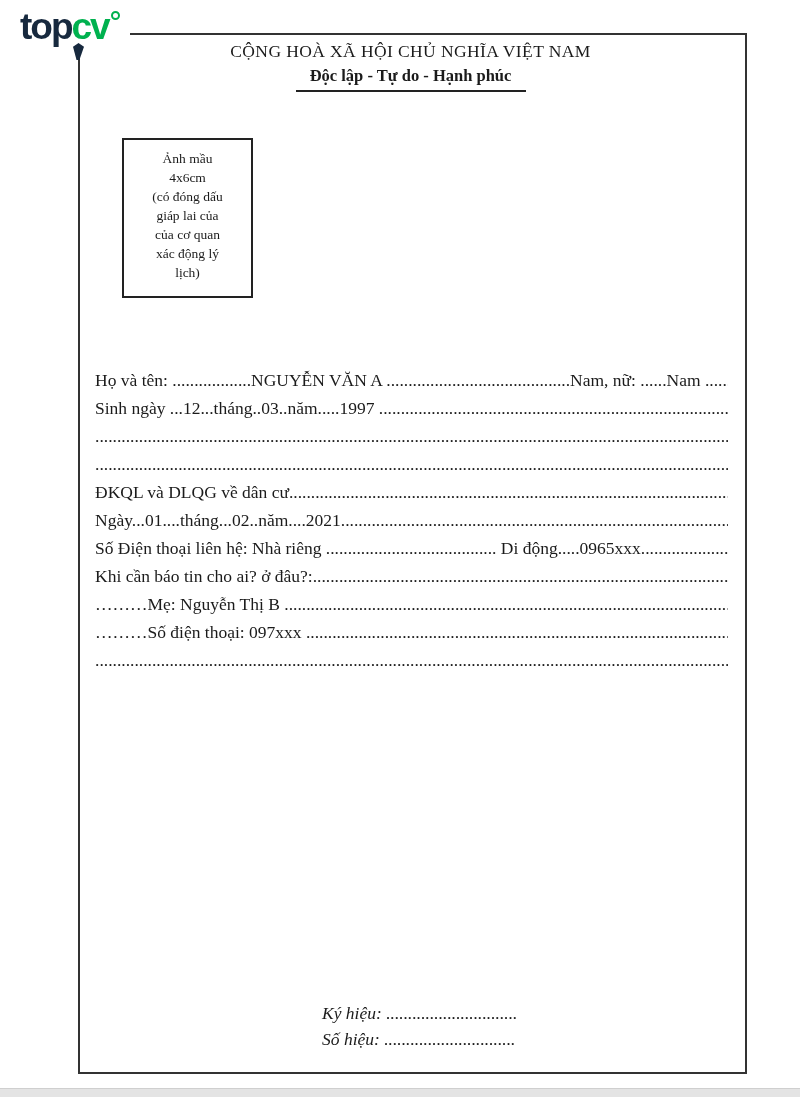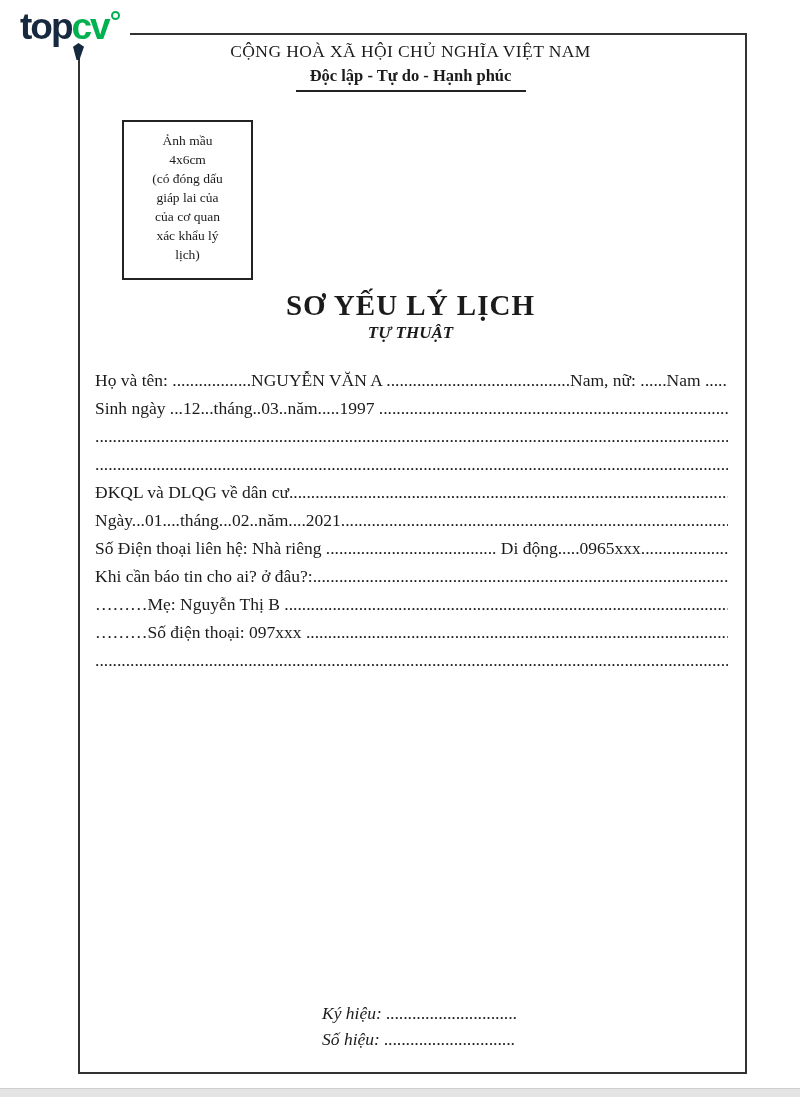--- a/index.html
+++ b/index.html
@@ -29,21 +29,21 @@
     background:#17293e;
     clip-path:polygon(50% 0%, 100% 22%, 58% 100%, 32% 100%, 0% 22%);
   }
   
   .nat-header { position:absolute; left:78px; top:41px; width:665px; text-align:center; z-index:2; }
   .nat-title  { font-size:17.5px; font-weight:normal; letter-spacing:0.4px; }
   .motto      { font-size:16.5px; font-weight:bold; margin-top:4px; }
   .motto-rule { width:230px; border-top:2px solid #222; margin:4px auto 0 auto; height:0; }
   
   .photo-box {
-    position:absolute; left:122px; top:120px; width:131px; height:160px;
+    position:absolute; left:122px; top:138px; width:131px; height:160px;
     border:2px solid #222; box-sizing:border-box; text-align:center;
     font-size:13.5px; line-height:19px; padding-top:9px;
   }
   
   .doc-title { position:absolute; left:78px; top:289px; width:665px; text-align:center; }
   .doc-title-main { font-size:29px; font-weight:bold; letter-spacing:1px; }
   .doc-title-sub  { font-size:17px; font-weight:bold; font-style:italic; margin-top:1px; }
   
   .form-body { position:absolute; left:95px; top:366px; width:633px; }
   .fline {
@@ -86,28 +86,24 @@
     <div class="motto">Độc lập - Tự do - Hạnh phúc</div>
     <div class="motto-rule"></div>
   </div>
 
   <div class="photo-box">
     <div>Ảnh mầu</div>
     <div>4x6cm</div>
     <div>(có đóng dấu</div>
     <div>giáp lai của</div>
     <div>của cơ quan</div>
-    <div>xác khẩu lý</div>
+    <div>xác động lý</div>
     <div>lịch)</div>
   </div>
 
-  <div class="doc-title">
-    <div class="doc-title-main">SƠ YẾU LÝ LỊCH</div>
-    <div class="doc-title-sub">TỰ THUẬT</div>
-  </div>
 
   <div class="form-body">
     <div class="fline">Họ và tên: ..................NGUYỄN VĂN A ..........................................Nam, nữ: ......Nam ..........</div>
     <div class="fline">Sinh ngày ...12...tháng..03..năm.....1997 ..............................................................................................................</div>
     <div class="fline">....................................................................................................................................................................................</div>
     <div class="fline">....................................................................................................................................................................................</div>
     <div class="fline">ĐKQL và DLQG về dân cư............................................................................................................................</div>
     <div class="fline">Ngày...01....tháng...02..năm....2021..............................................................................................................</div>
     <div class="fline">Số Điện thoại liên hệ: Nhà riêng ....................................... Di động.....0965xxx.......................................</div>
     <div class="fline">Khi cần báo tin cho ai? ở đâu?:.....................................................................................................................</div>

